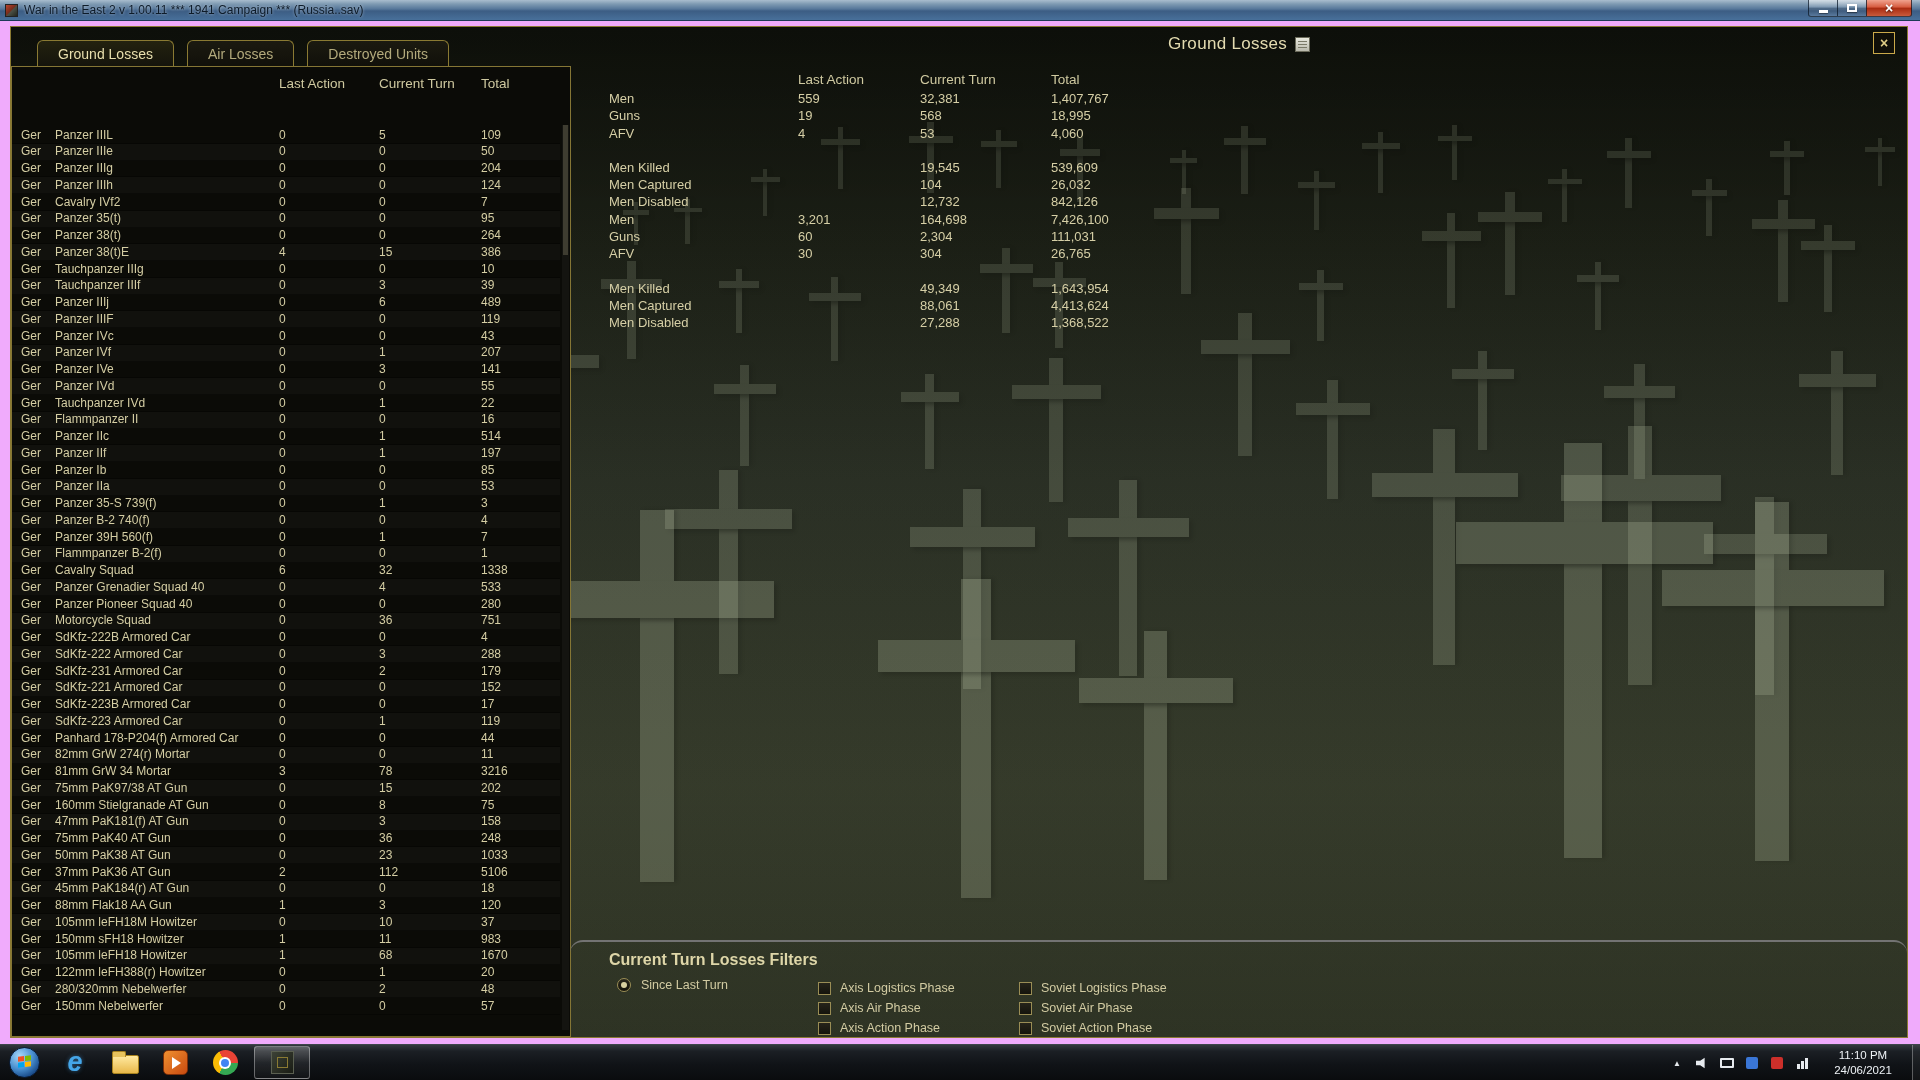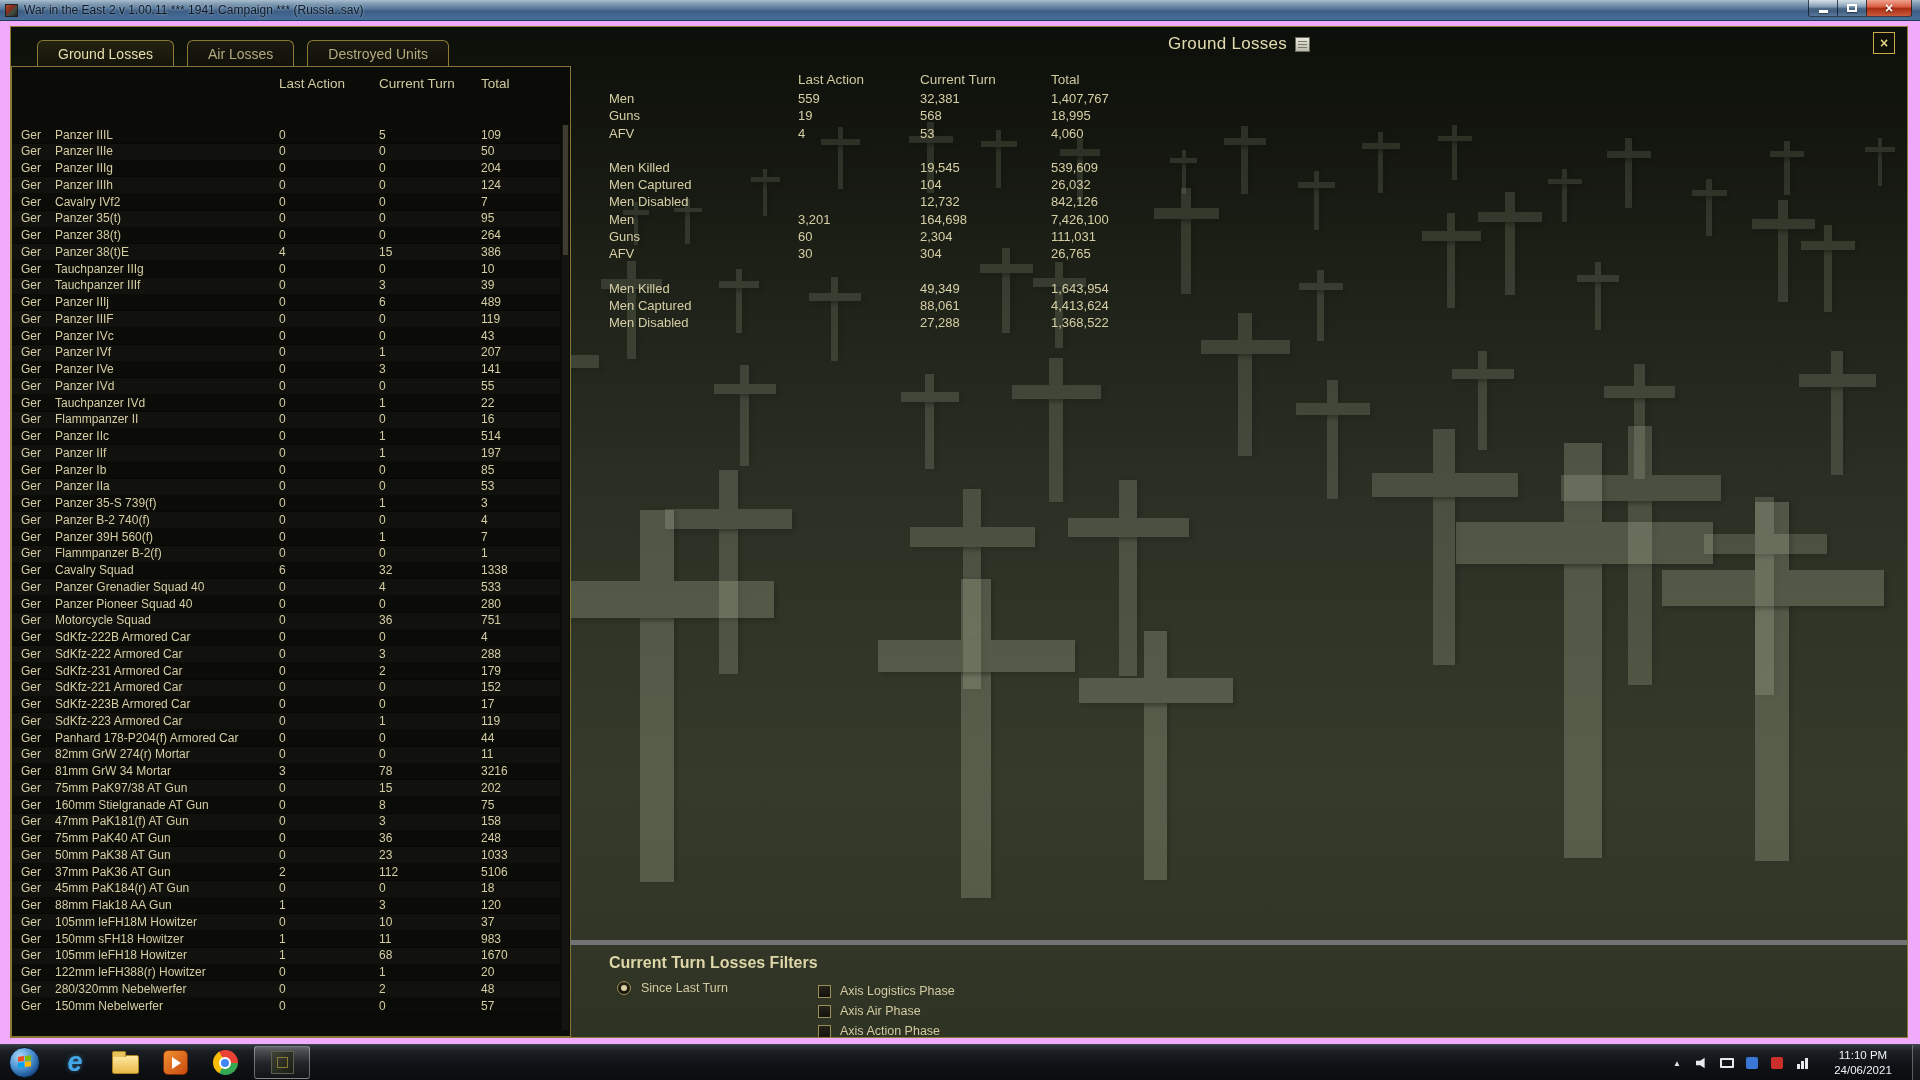--- a/index.html
+++ b/index.html
@@ -75,21 +75,21 @@
 
   
   .losses { position:absolute; left:598px; top:45px; color:#d6cfa6; }
   .loss-grid { display:grid; grid-template-columns:189px 122px 131px 260px; }
   .loss-head { font-size:13.5px; color:#cfc9a0; height:18px; }
   .loss-title { font-size:19px; font-weight:bold; color:#e2daae; margin-top:13px; height:26px; letter-spacing:.3px; }
   .loss-row { font-size:13px; height:17.3px; line-height:17.3px; }
   .loss-row.gap { margin-top:17px; }
 
   
-  .filters { position:absolute; left:559px; right:0; top:913px; bottom:0; border-top:5px solid #737373; }
+  .filters { position:absolute; left:559px; right:0; top:913px; bottom:0; border-top:2px solid #737373;border-radius:13px; }
   .filters-title { position:absolute; left:39px; top:9px; font-size:16px; font-weight:bold; color:#ded6a8; }
   .filter-radio { position:absolute; left:47px; top:36px; display:flex; align-items:center; gap:10px; }
   .radio-outer { width:14px; height:14px; border-radius:50%; border:1px solid #9a8d55;
     background:linear-gradient(180deg,#2a281d,#141209); display:flex; align-items:center; justify-content:center; }
   .radio-dot { width:6px; height:6px; border-radius:50%; background:#d8d0a0; }
   .filter-col { position:absolute; top:36px; }
   .filter-col.axis { left:248px; }
   .filter-col.soviet { left:449px; }
   .cb-row { display:flex; align-items:center; gap:9px; height:20px; }
   .cb-box { width:13px; height:13px; border:1px solid #9a8d55; background:linear-gradient(180deg,#26241a,#14130c); }
@@ -937,20 +937,34 @@
             </div>
             <div class="cb-row">
               <span class="cb-box"></span>
               <span class="cb-label">Axis Air Phase</span>
             </div>
             <div class="cb-row">
               <span class="cb-box"></span>
               <span class="cb-label">Axis Action Phase</span>
             </div>
           </div>
+        <div class="filter-col soviet">
+            <div class="cb-row">
+              <span class="cb-box"></span>
+              <span class="cb-label">Soviet Logistics Phase</span>
+            </div>
+            <div class="cb-row">
+              <span class="cb-box"></span>
+              <span class="cb-label">Soviet Air Phase</span>
+            </div>
+            <div class="cb-row">
+              <span class="cb-box"></span>
+              <span class="cb-label">Soviet Action Phase</span>
+            </div>
+          </div>
       </div>
 
     </div>
   </div>
 
   <div class="taskbar">
     <div class="orb">
       <span class="flag">
           <i class="f1"></i>
           <i class="f2"></i>

